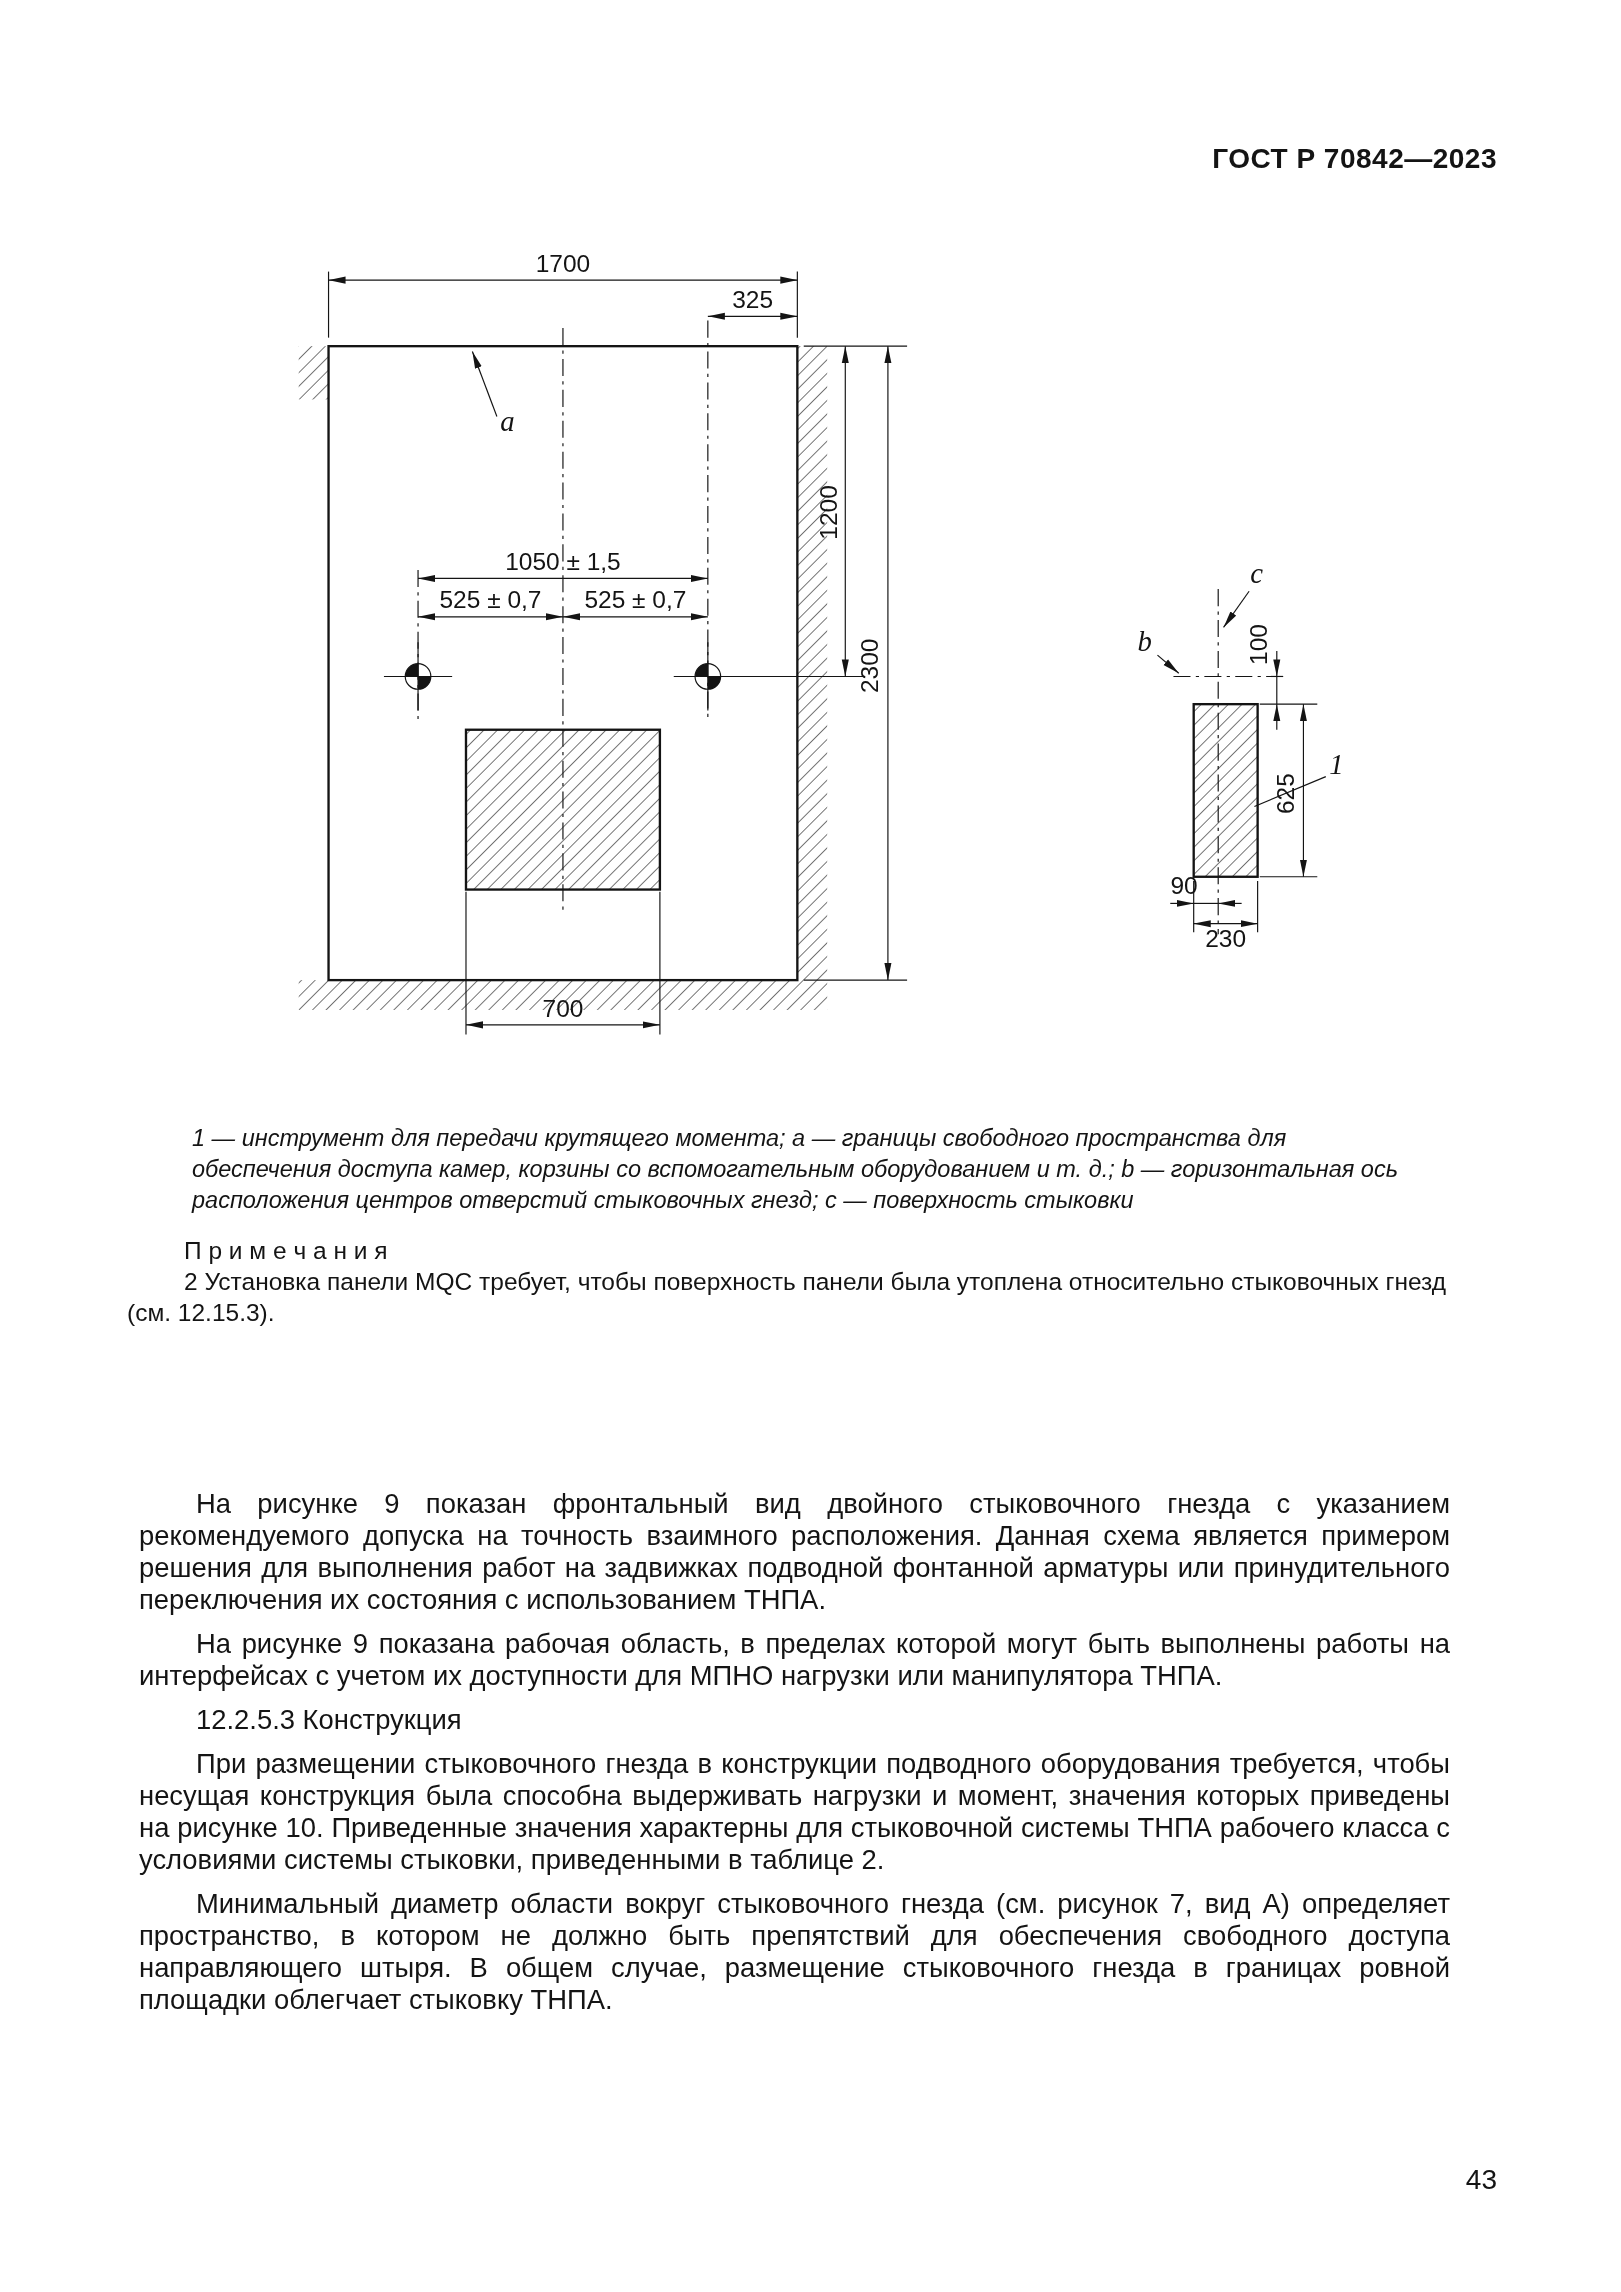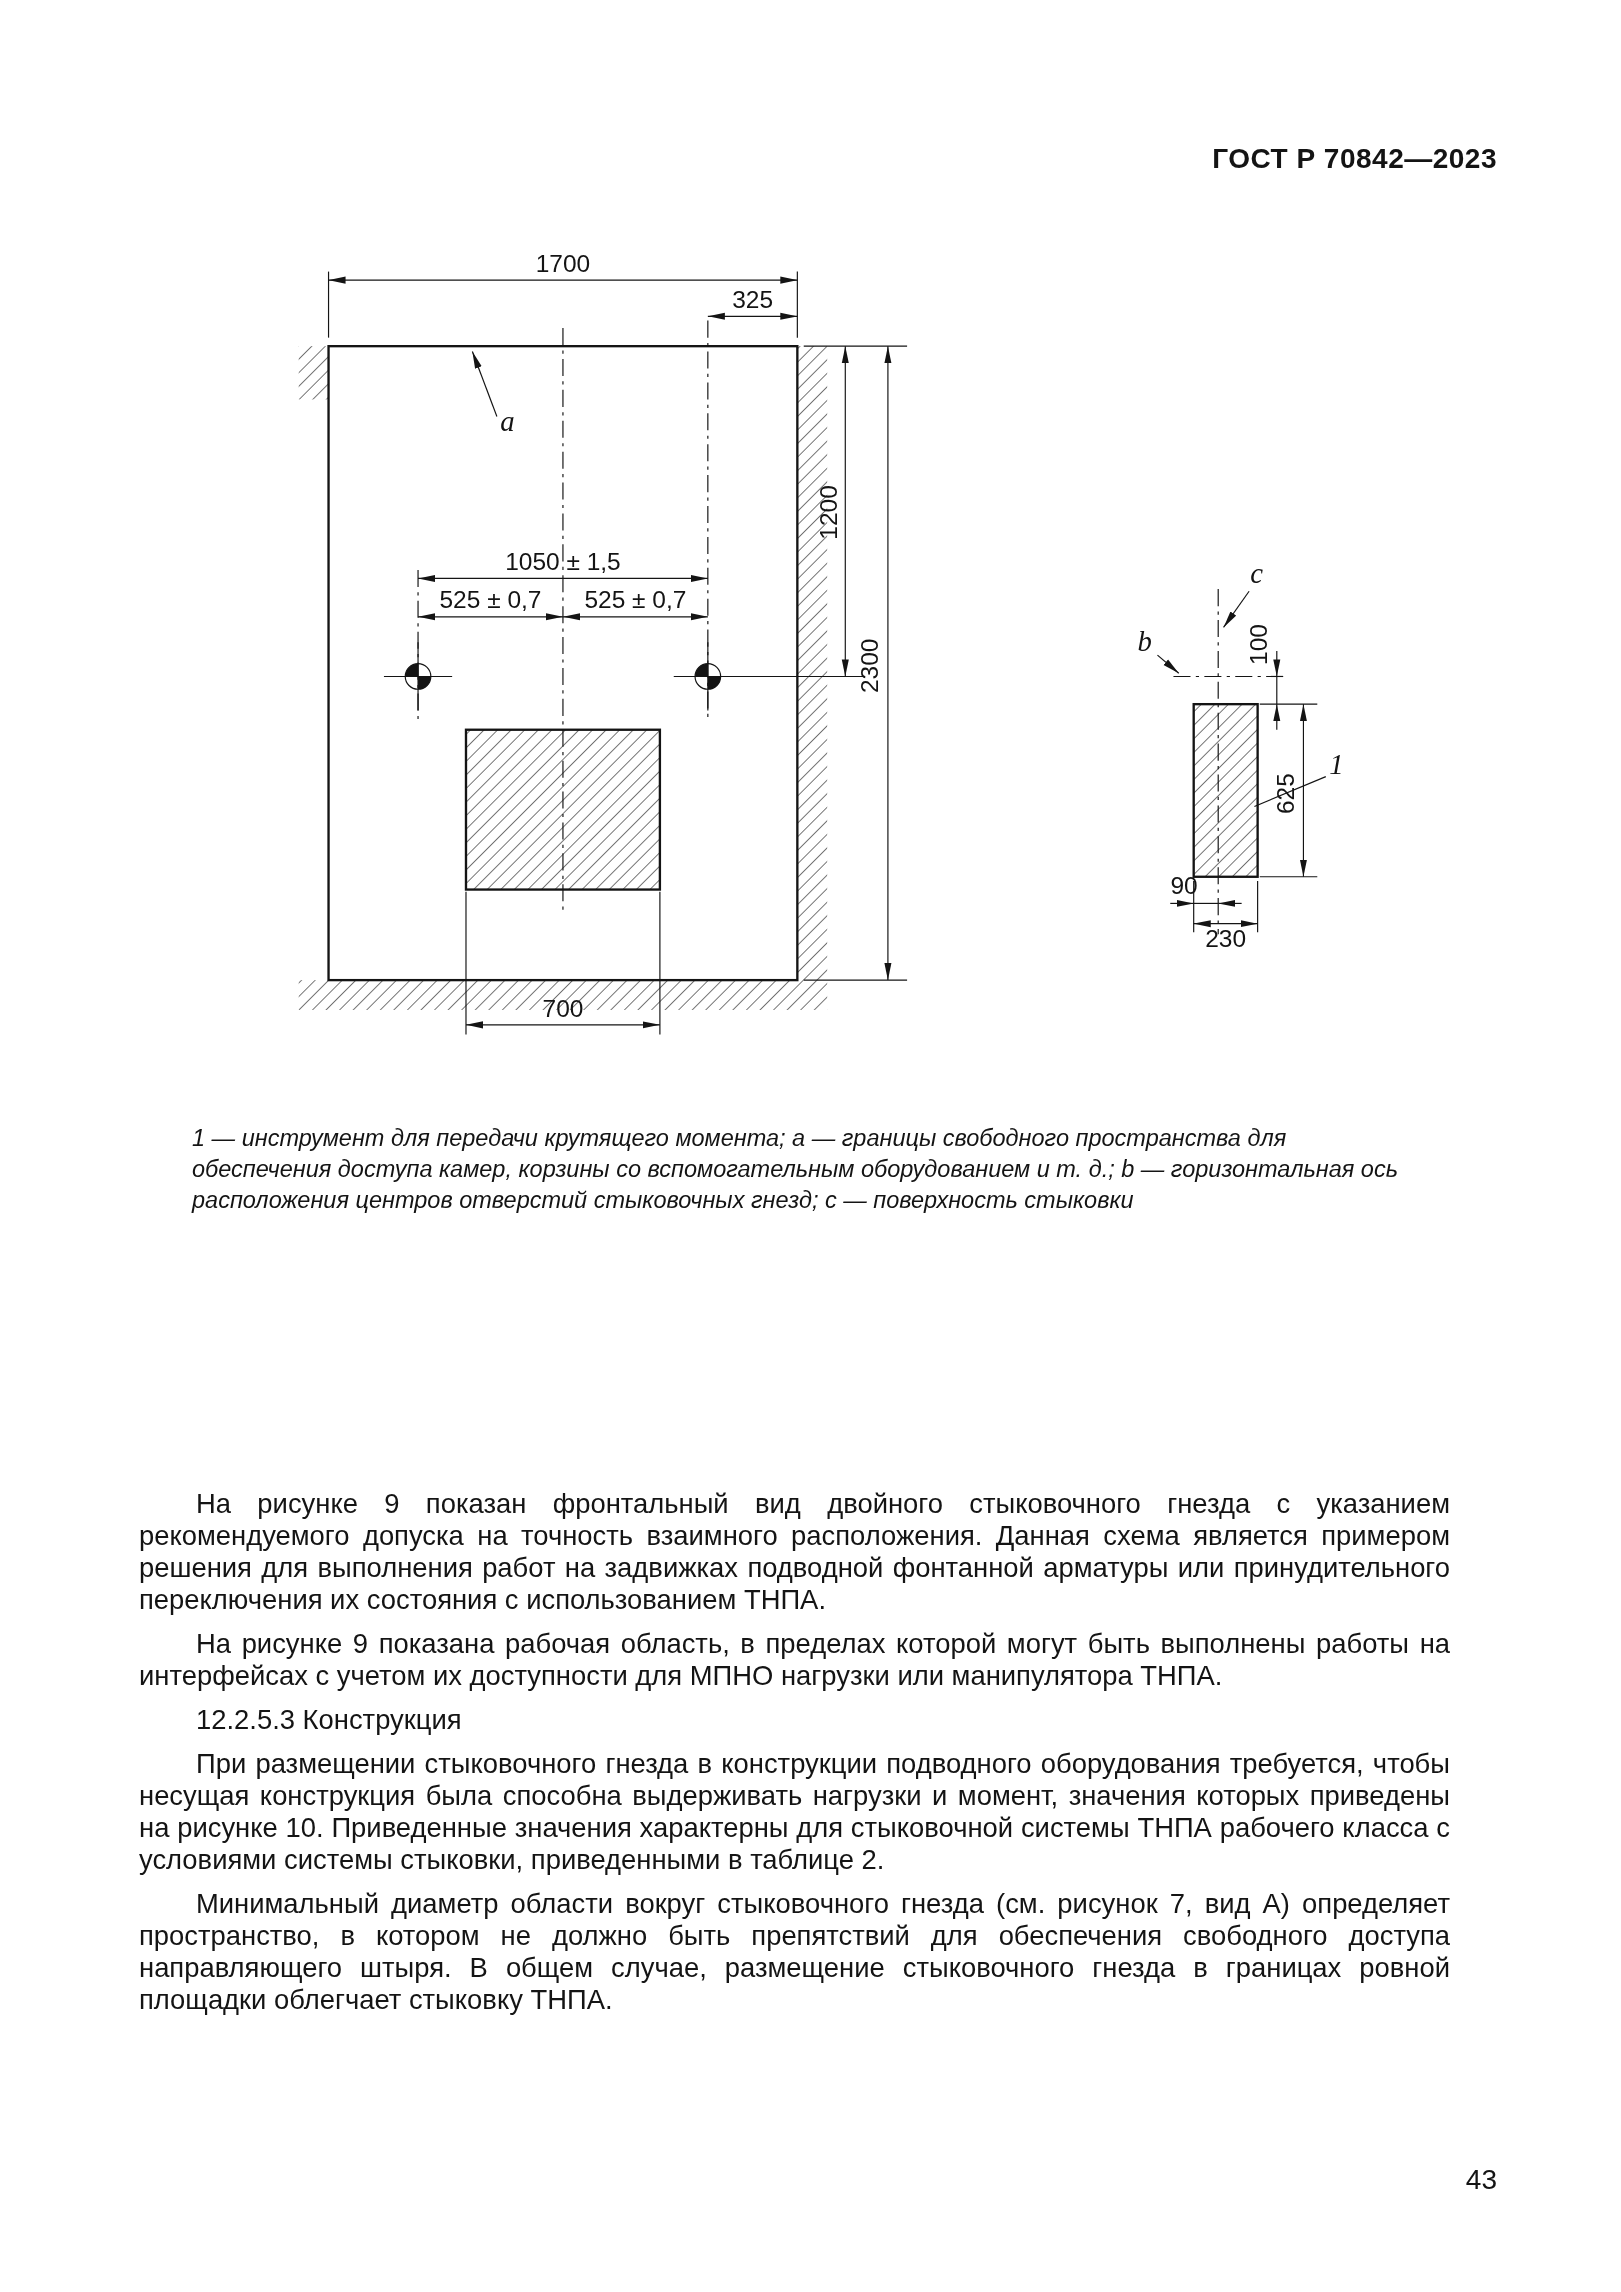--- a/index.html
+++ b/index.html
@@ -132,20 +132,22 @@
       <text class="it" x="268" y="200" text-anchor="middle">a</text>
       <text class="it" x="866" y="406" text-anchor="middle">b</text>
       <text class="it" x="971" y="342" text-anchor="middle">c</text>
       <text class="it" x="1046" y="522" text-anchor="middle">1</text>
     </svg>
   </div>
 
   <div class="caption">1 — инструмент для передачи крутящего момента; a — границы свободного пространства для обеспечения доступа камер, корзины со вспомогательным оборудованием и т. д.; b — горизонтальная ось расположения центров отверстий стыковочных гнезд; c — поверхность стыковки</div>
 
   <div class="notes">
+    <p>П р и м е ч а н и я</p>
+    <p>2 Установка панели MQC требует, чтобы поверхность панели была утоплена относительно стыковочных гнезд (см. 12.15.3).</p>
   </div>
 
 
   <div class="body-text">
     <p>На рисунке 9 показан фронтальный вид двойного стыковочного гнезда с указанием рекомендуемого допуска на точность взаимного расположения. Данная схема является примером решения для выполнения работ на задвижках подводной фонтанной арматуры или принудительного переключения их состояния с использованием ТНПА.</p>
     <p>На рисунке 9 показана рабочая область, в пределах которой могут быть выполнены работы на интерфейсах с учетом их доступности для МПНО нагрузки или манипулятора ТНПА.</p>
     <p>12.2.5.3 Конструкция</p>
     <p>При размещении стыковочного гнезда в конструкции подводного оборудования требуется, чтобы несущая конструкция была способна выдерживать нагрузки и момент, значения которых приведены на рисунке 10. Приведенные значения характерны для стыковочной системы ТНПА рабочего класса с условиями системы стыковки, приведенными в таблице 2.</p>
     <p>Минимальный диаметр области вокруг стыковочного гнезда (см. рисунок 7, вид А) определяет пространство, в котором не должно быть препятствий для обеспечения свободного доступа направляющего штыря. В общем случае, размещение стыковочного гнезда в границах ровной площадки облегчает стыковку ТНПА.</p>
   </div>

